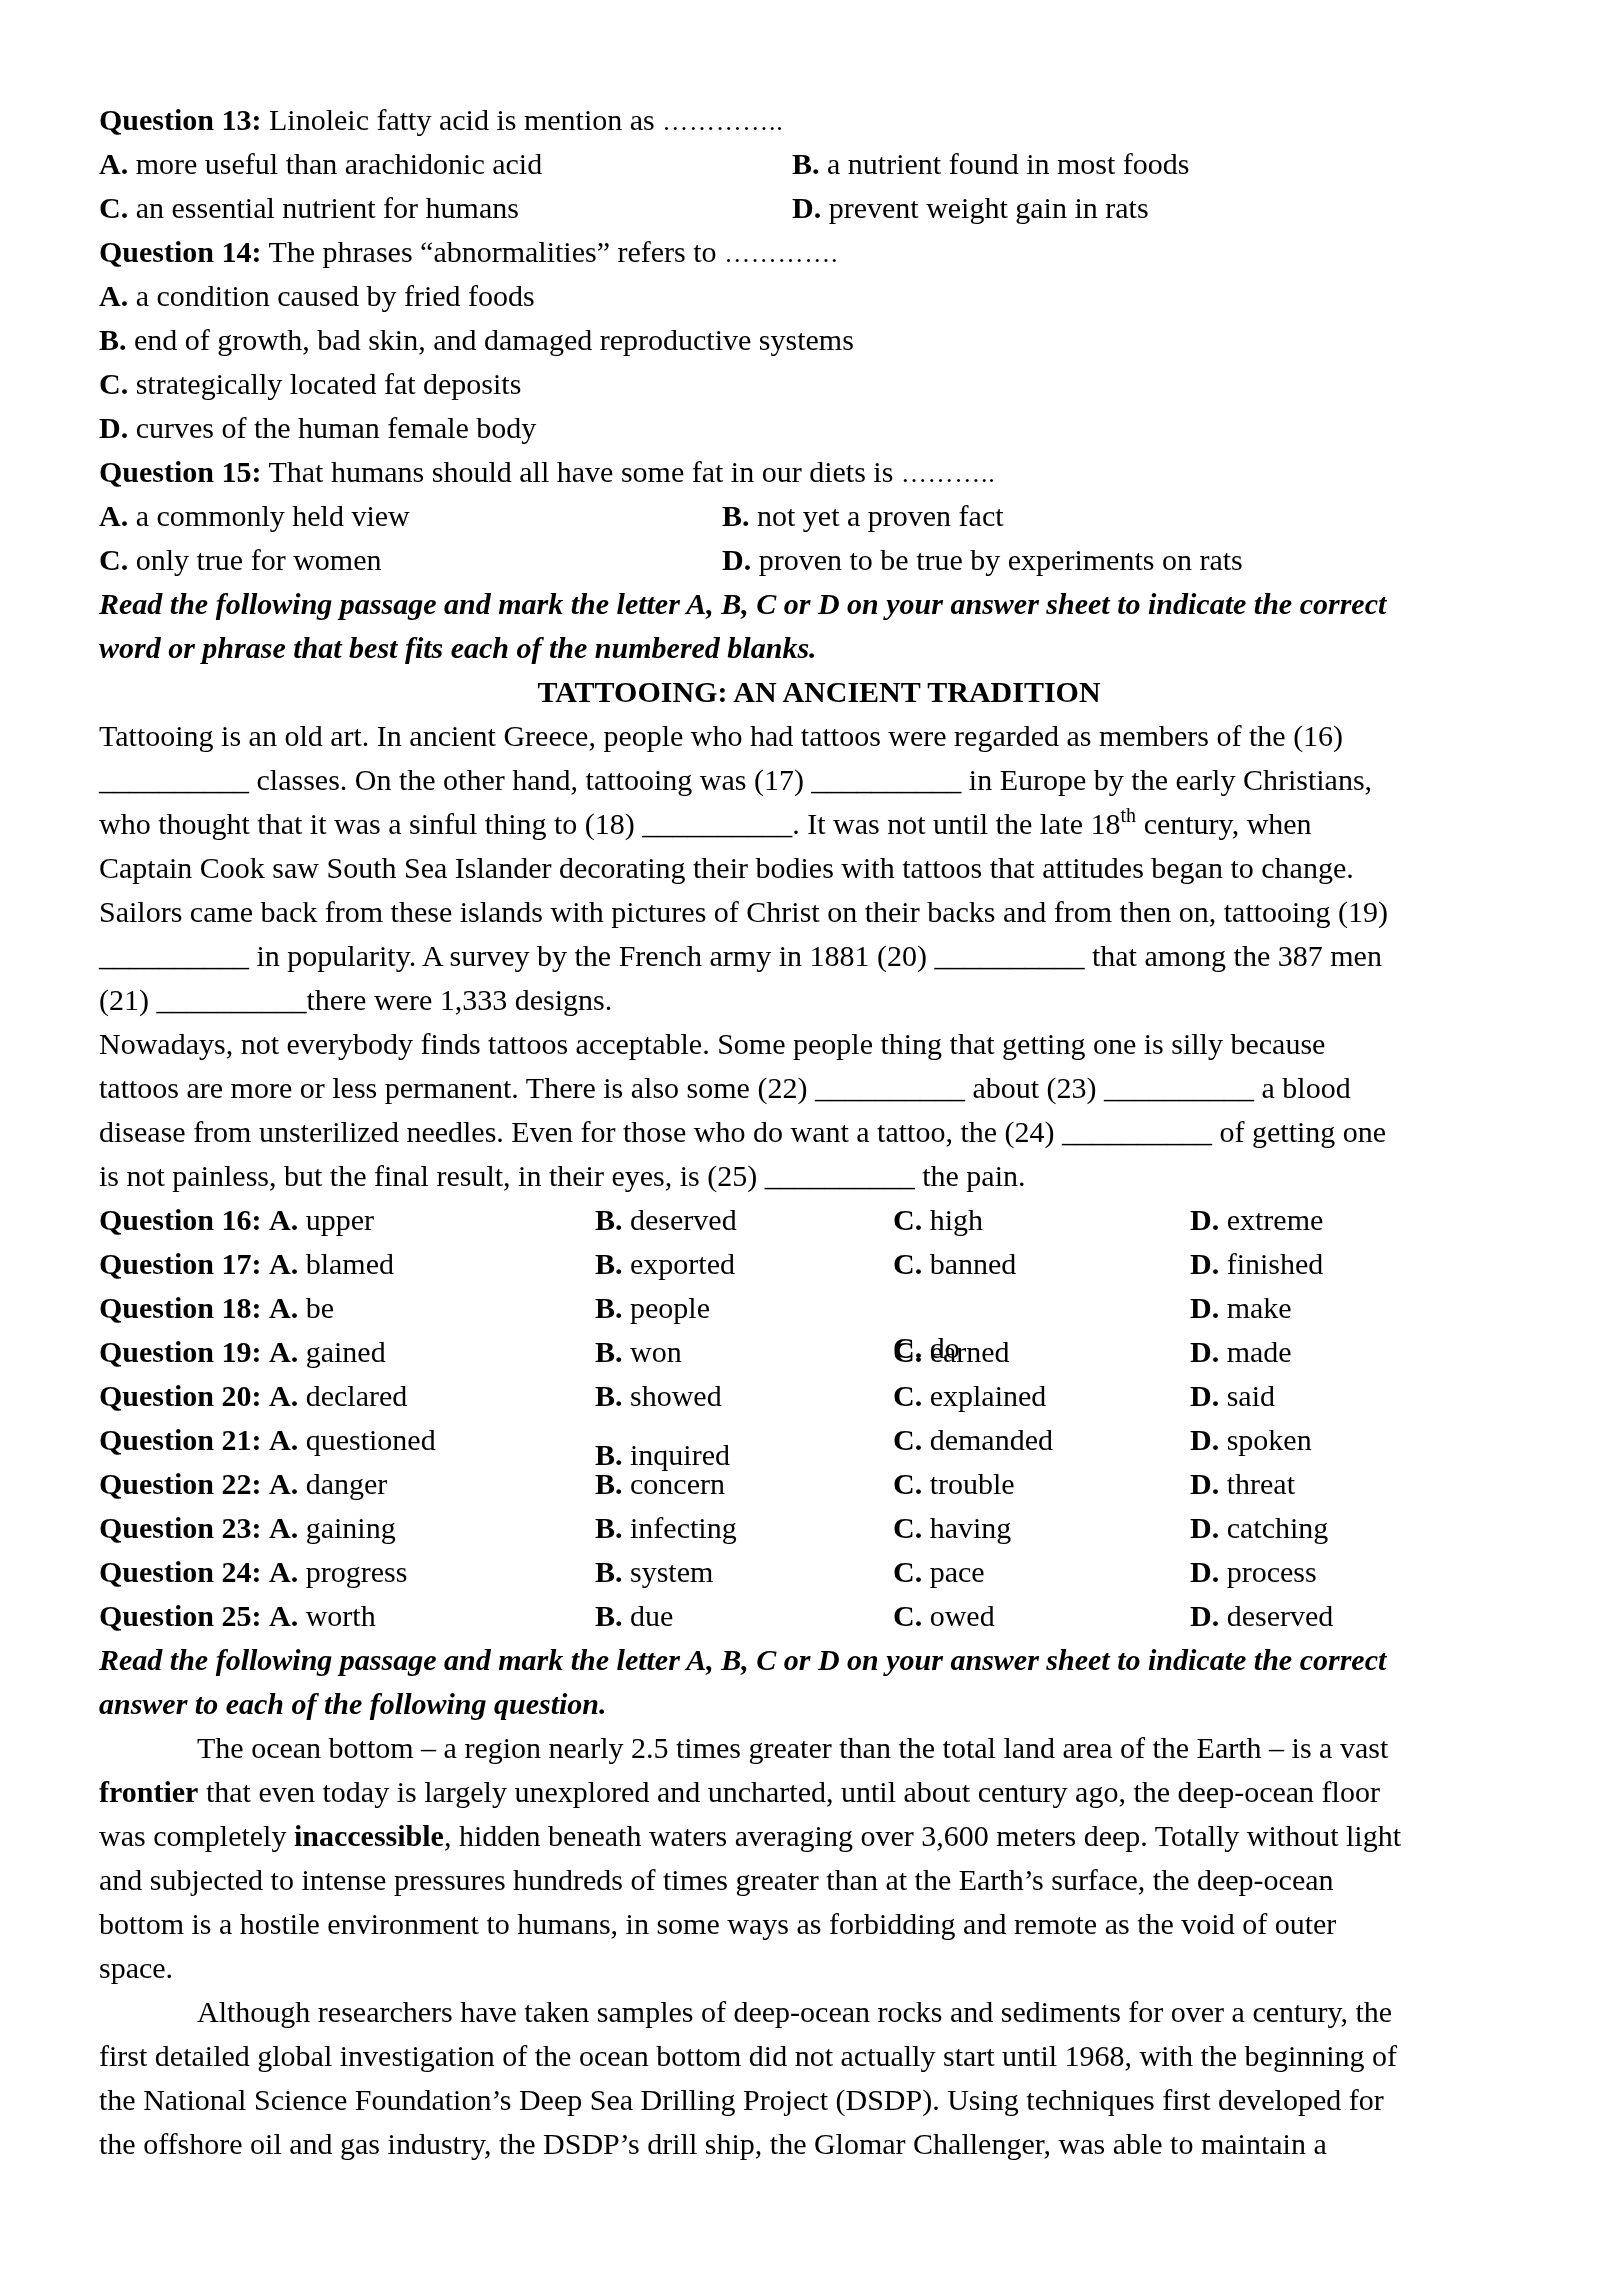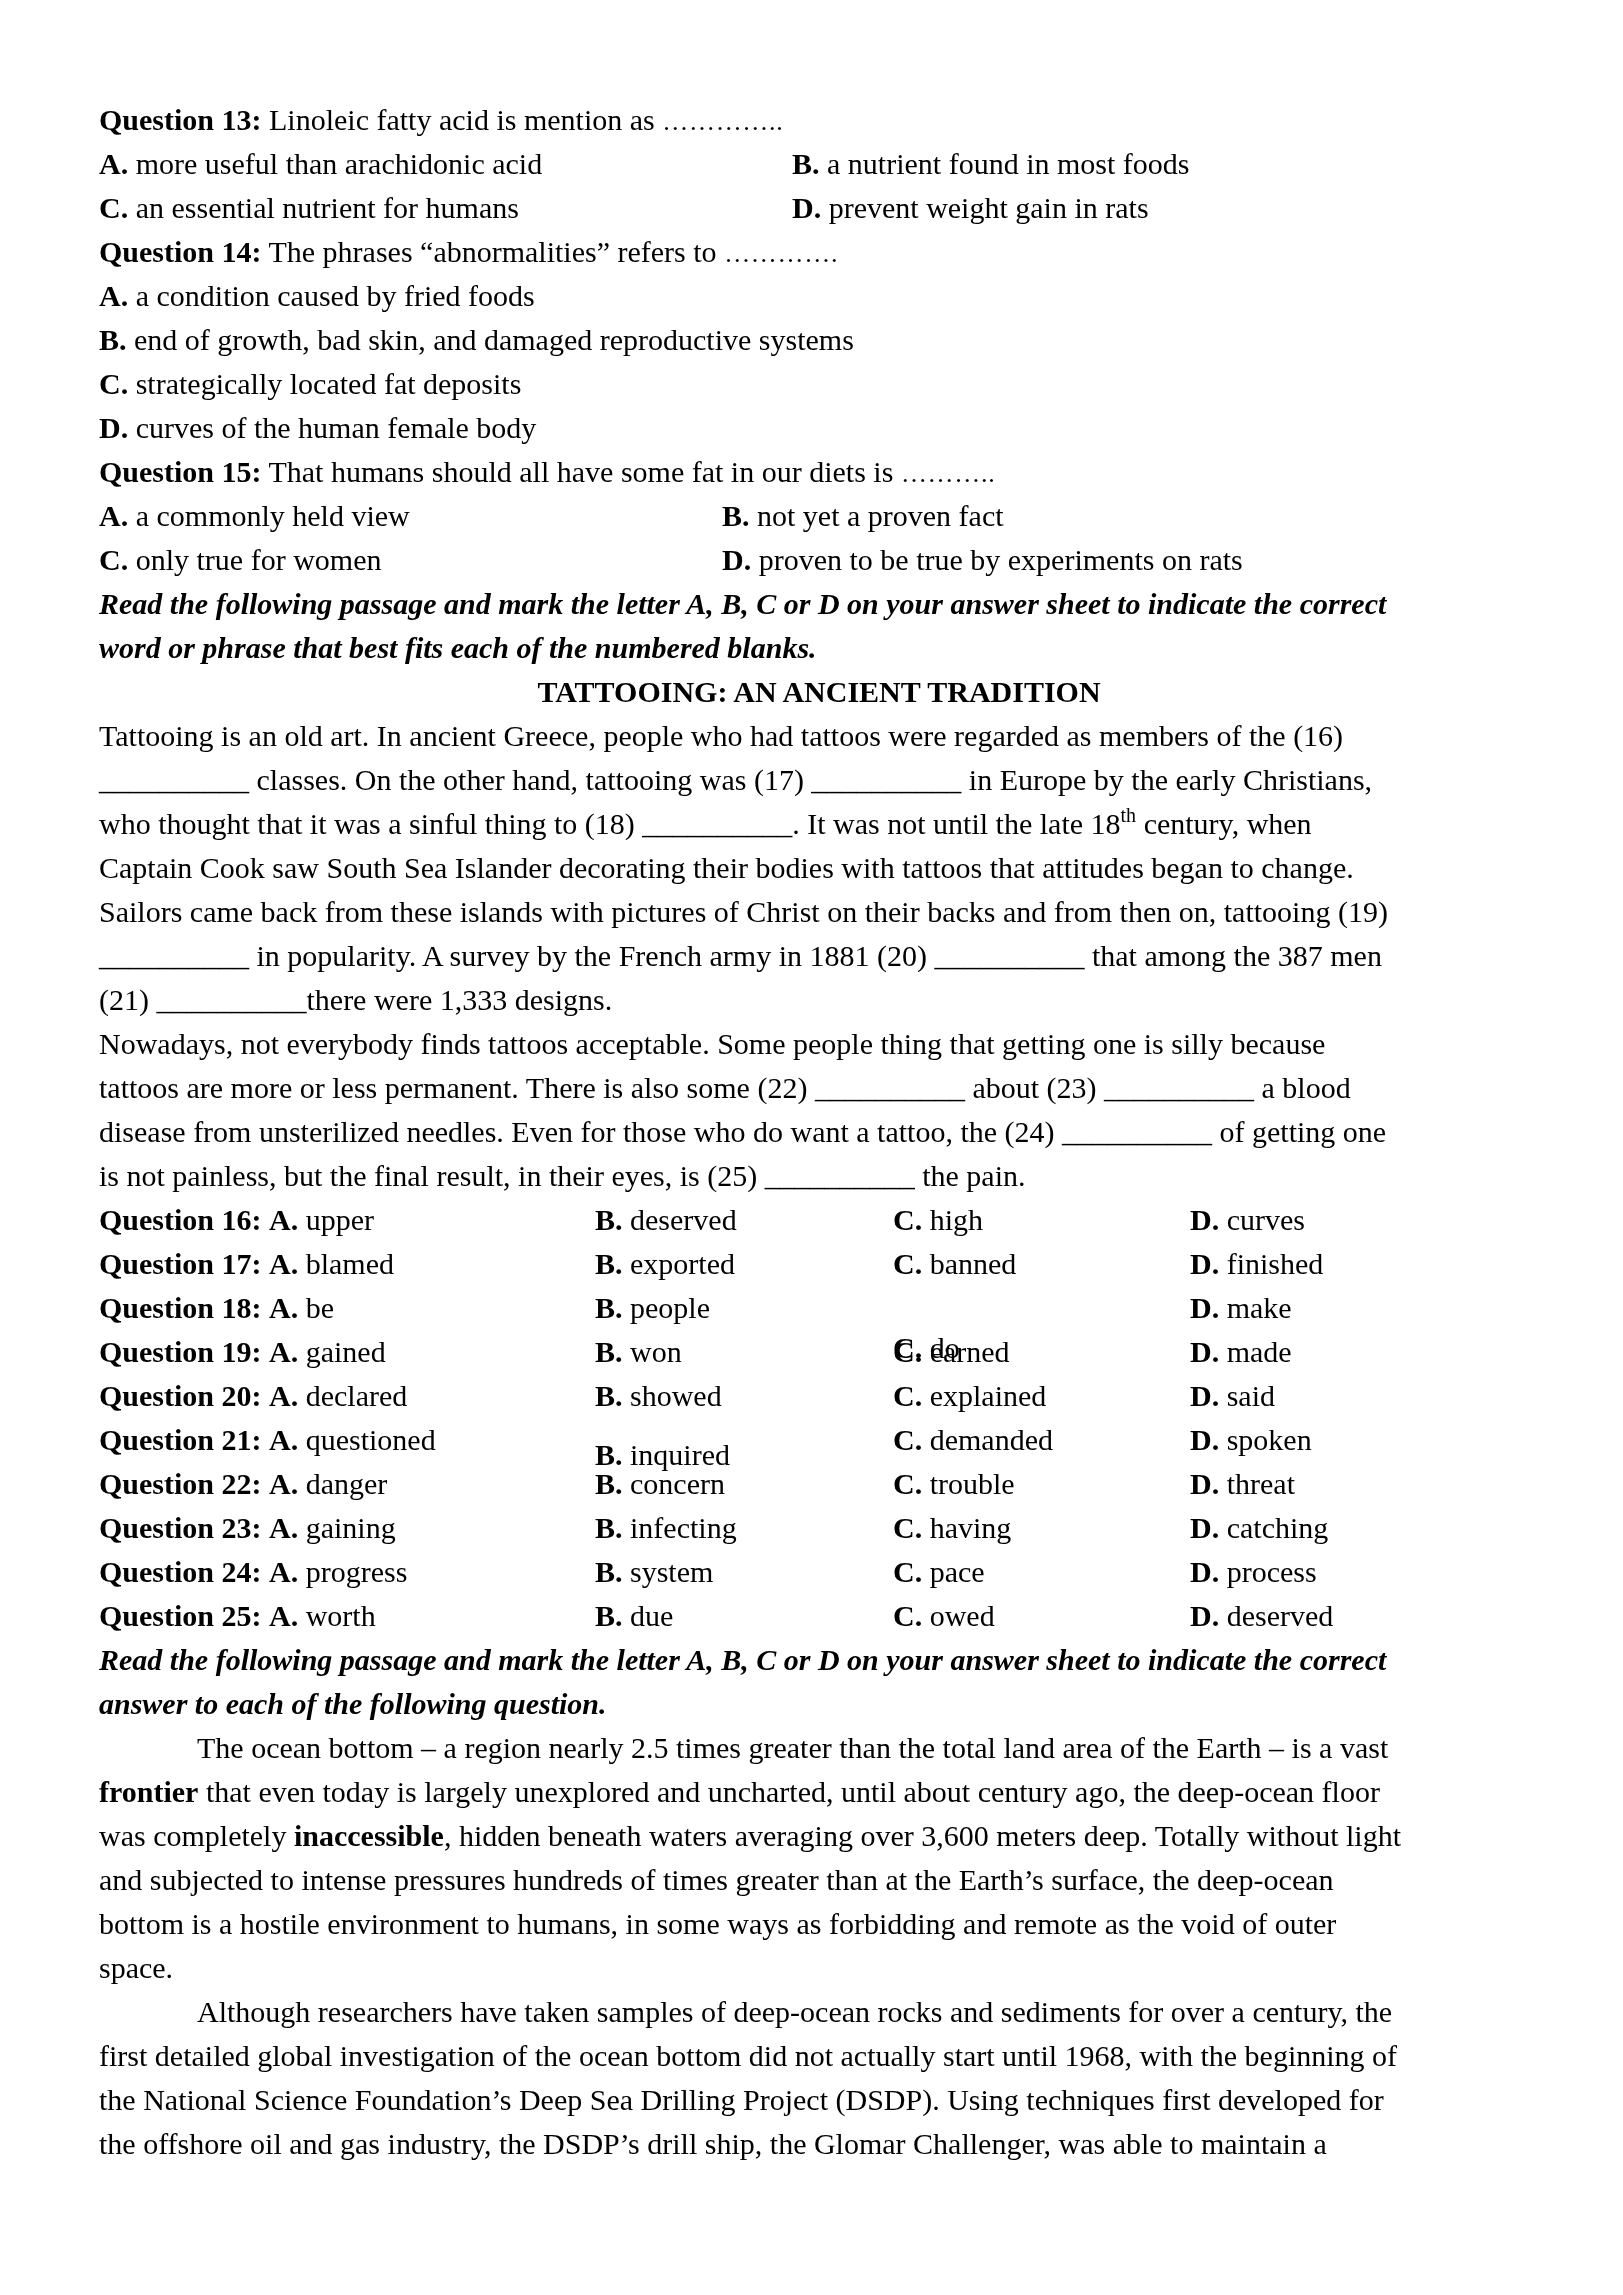--- a/index.html
+++ b/index.html
@@ -66,21 +66,21 @@
   <div class="line">Nowadays, not everybody finds tattoos acceptable. Some people thing that getting one is silly because</div>
   <div class="line">tattoos are more or less permanent. There is also some (22)  __________ about (23) __________ a blood</div>
   <div class="line">disease from unsterilized needles. Even for those who do want a tattoo, the (24) __________ of getting one</div>
   <div class="line">is not painless, but the final result, in their eyes, is (25) __________ the pain.</div>
 
   <div id="grid">
       <div class="line">
         <span class="col" style="left: 0px;"><b>Question 16:</b> <b>A.</b> <span>upper</span></span>
         <span class="col" style="left: 496px;"><b>B.</b> <span>deserved</span></span>
         <span class="col" style="left: 794px;"><b>C.</b> <span>high</span></span>
-        <span class="col" style="left: 1091px;"><b>D.</b> <span>curves</span></span>
+        <span class="col" style="left: 1091px;"><b>D.</b> <span>extreme</span></span>
       </div>
       <div class="line">
         <span class="col" style="left: 0px;"><b>Question 17:</b> <b>A.</b> <span>blamed</span></span>
         <span class="col" style="left: 496px;"><b>B.</b> <span>exported</span></span>
         <span class="col" style="left: 794px;"><b>C.</b> <span>banned</span></span>
         <span class="col" style="left: 1091px;"><b>D.</b> <span>finished</span></span>
       </div>
       <div class="line">
         <span class="col" style="left: 0px;"><b>Question 18:</b> <b>A.</b> <span>be</span></span>
         <span class="col" style="left: 496px;"><b>B.</b> <span>people</span></span>

